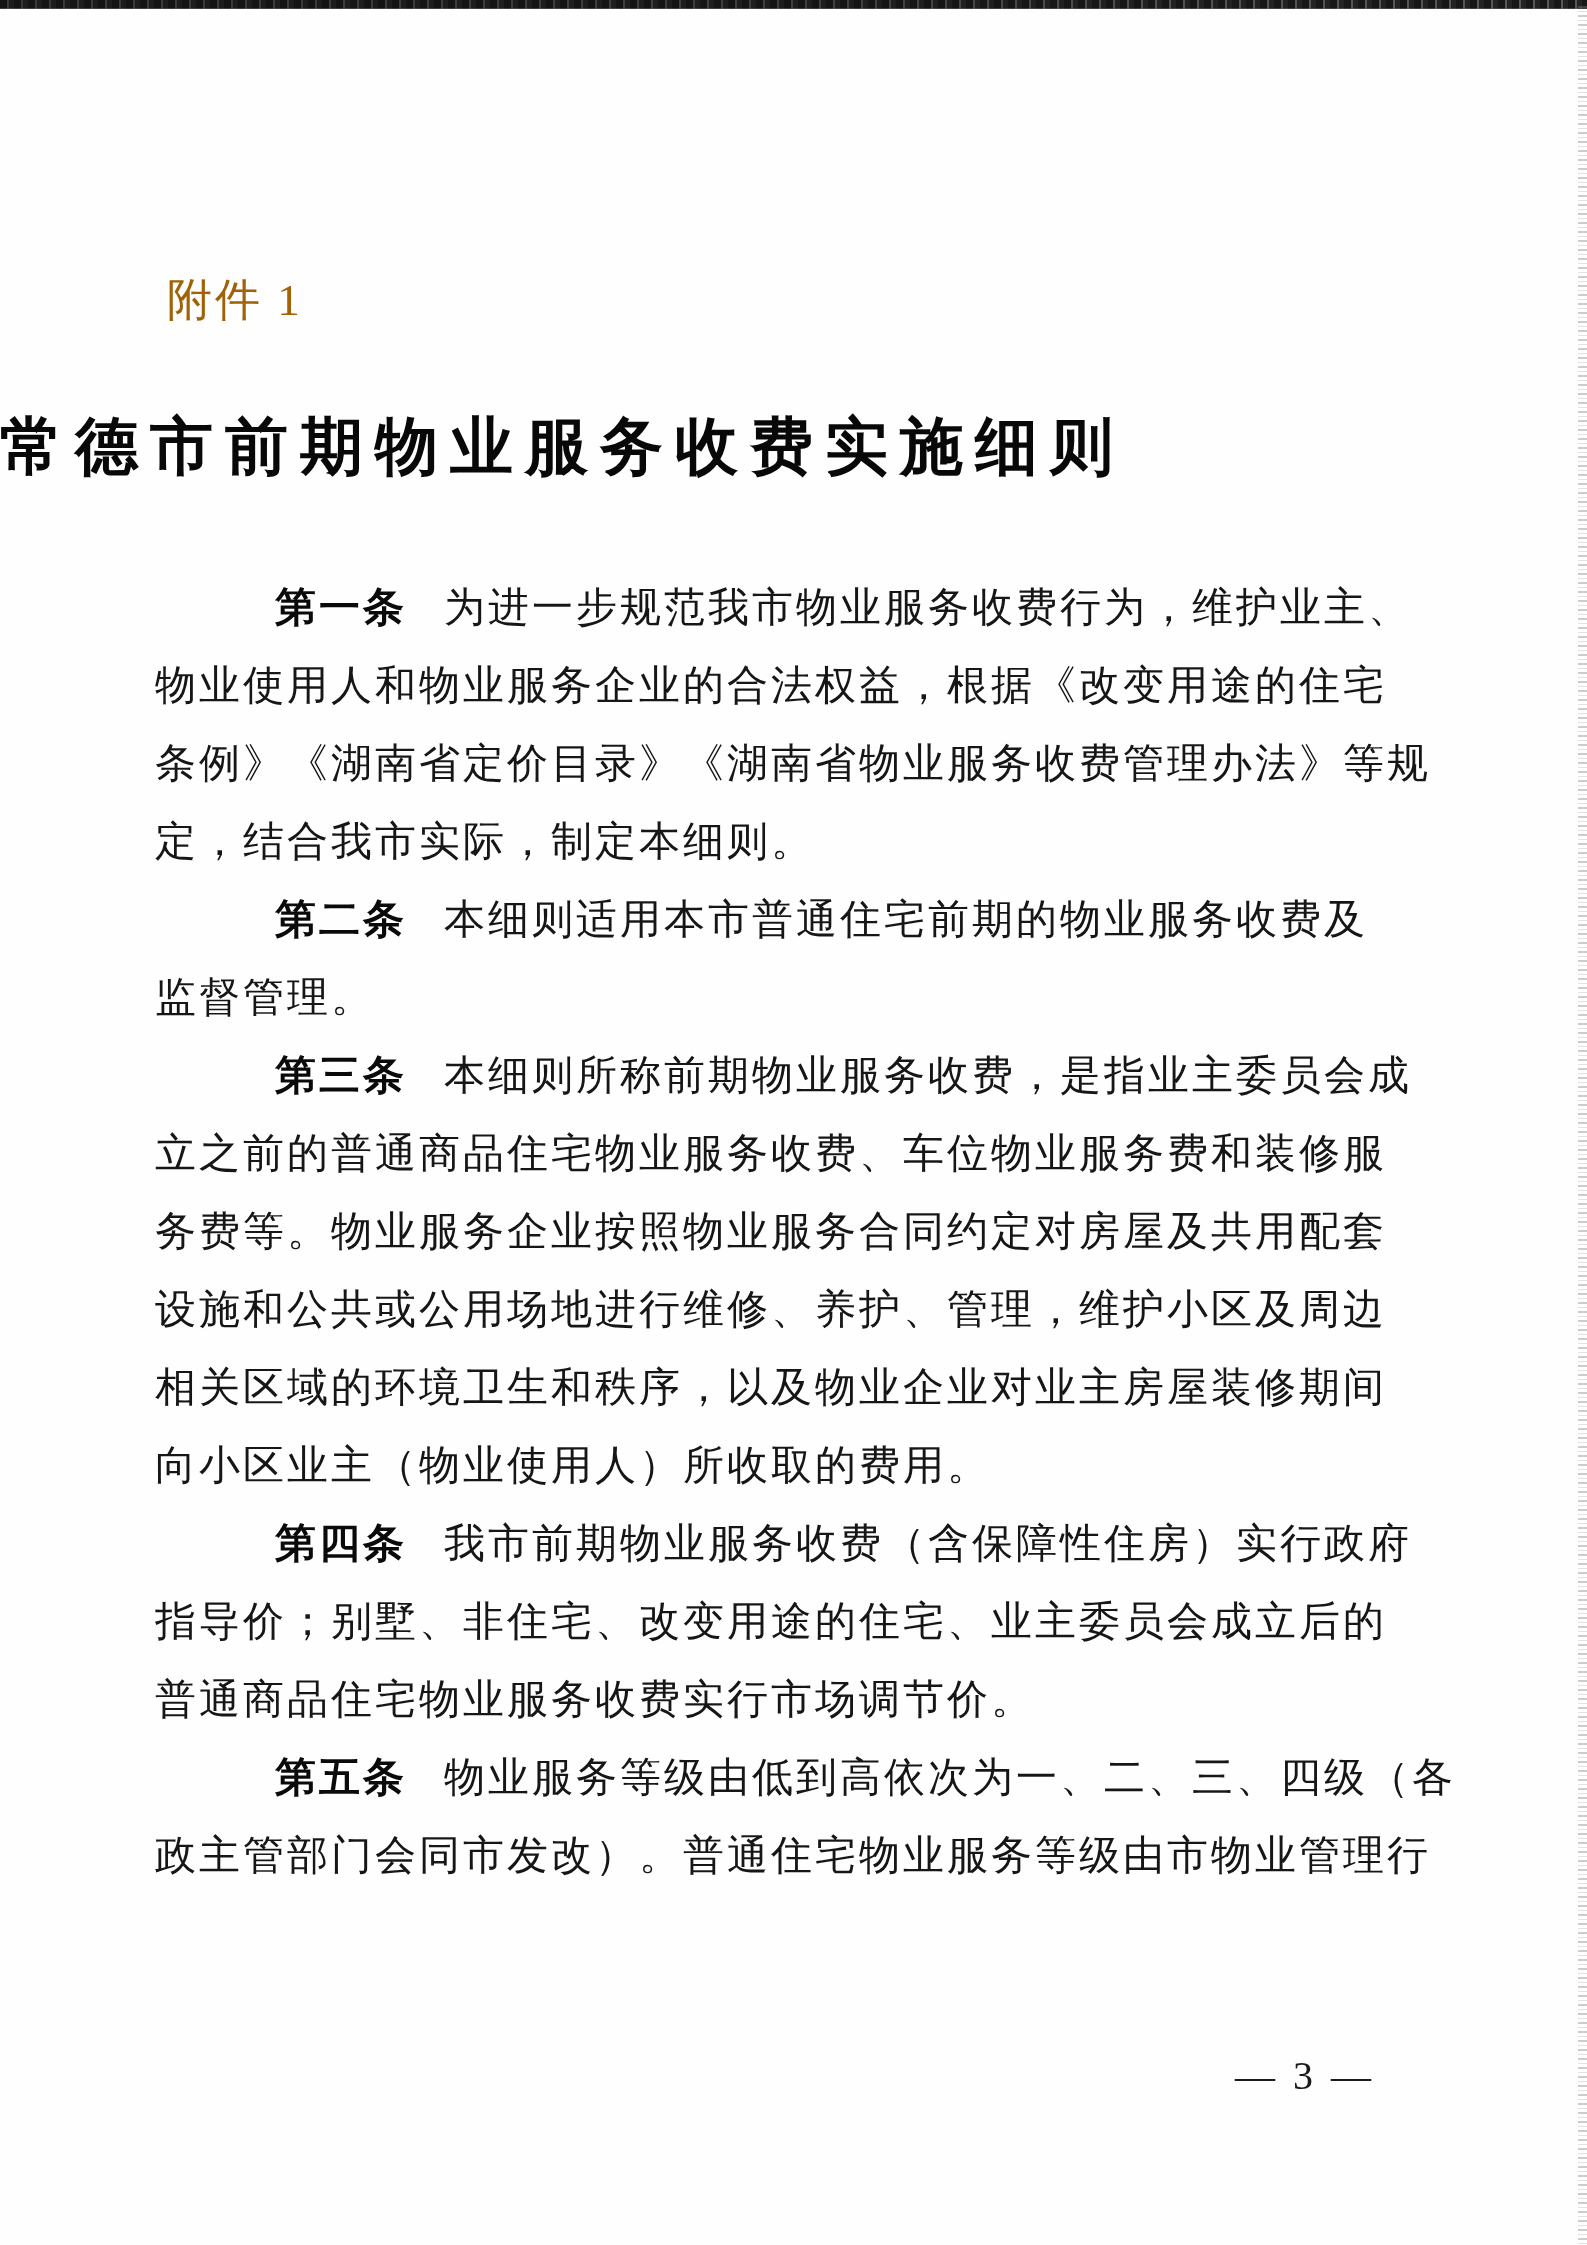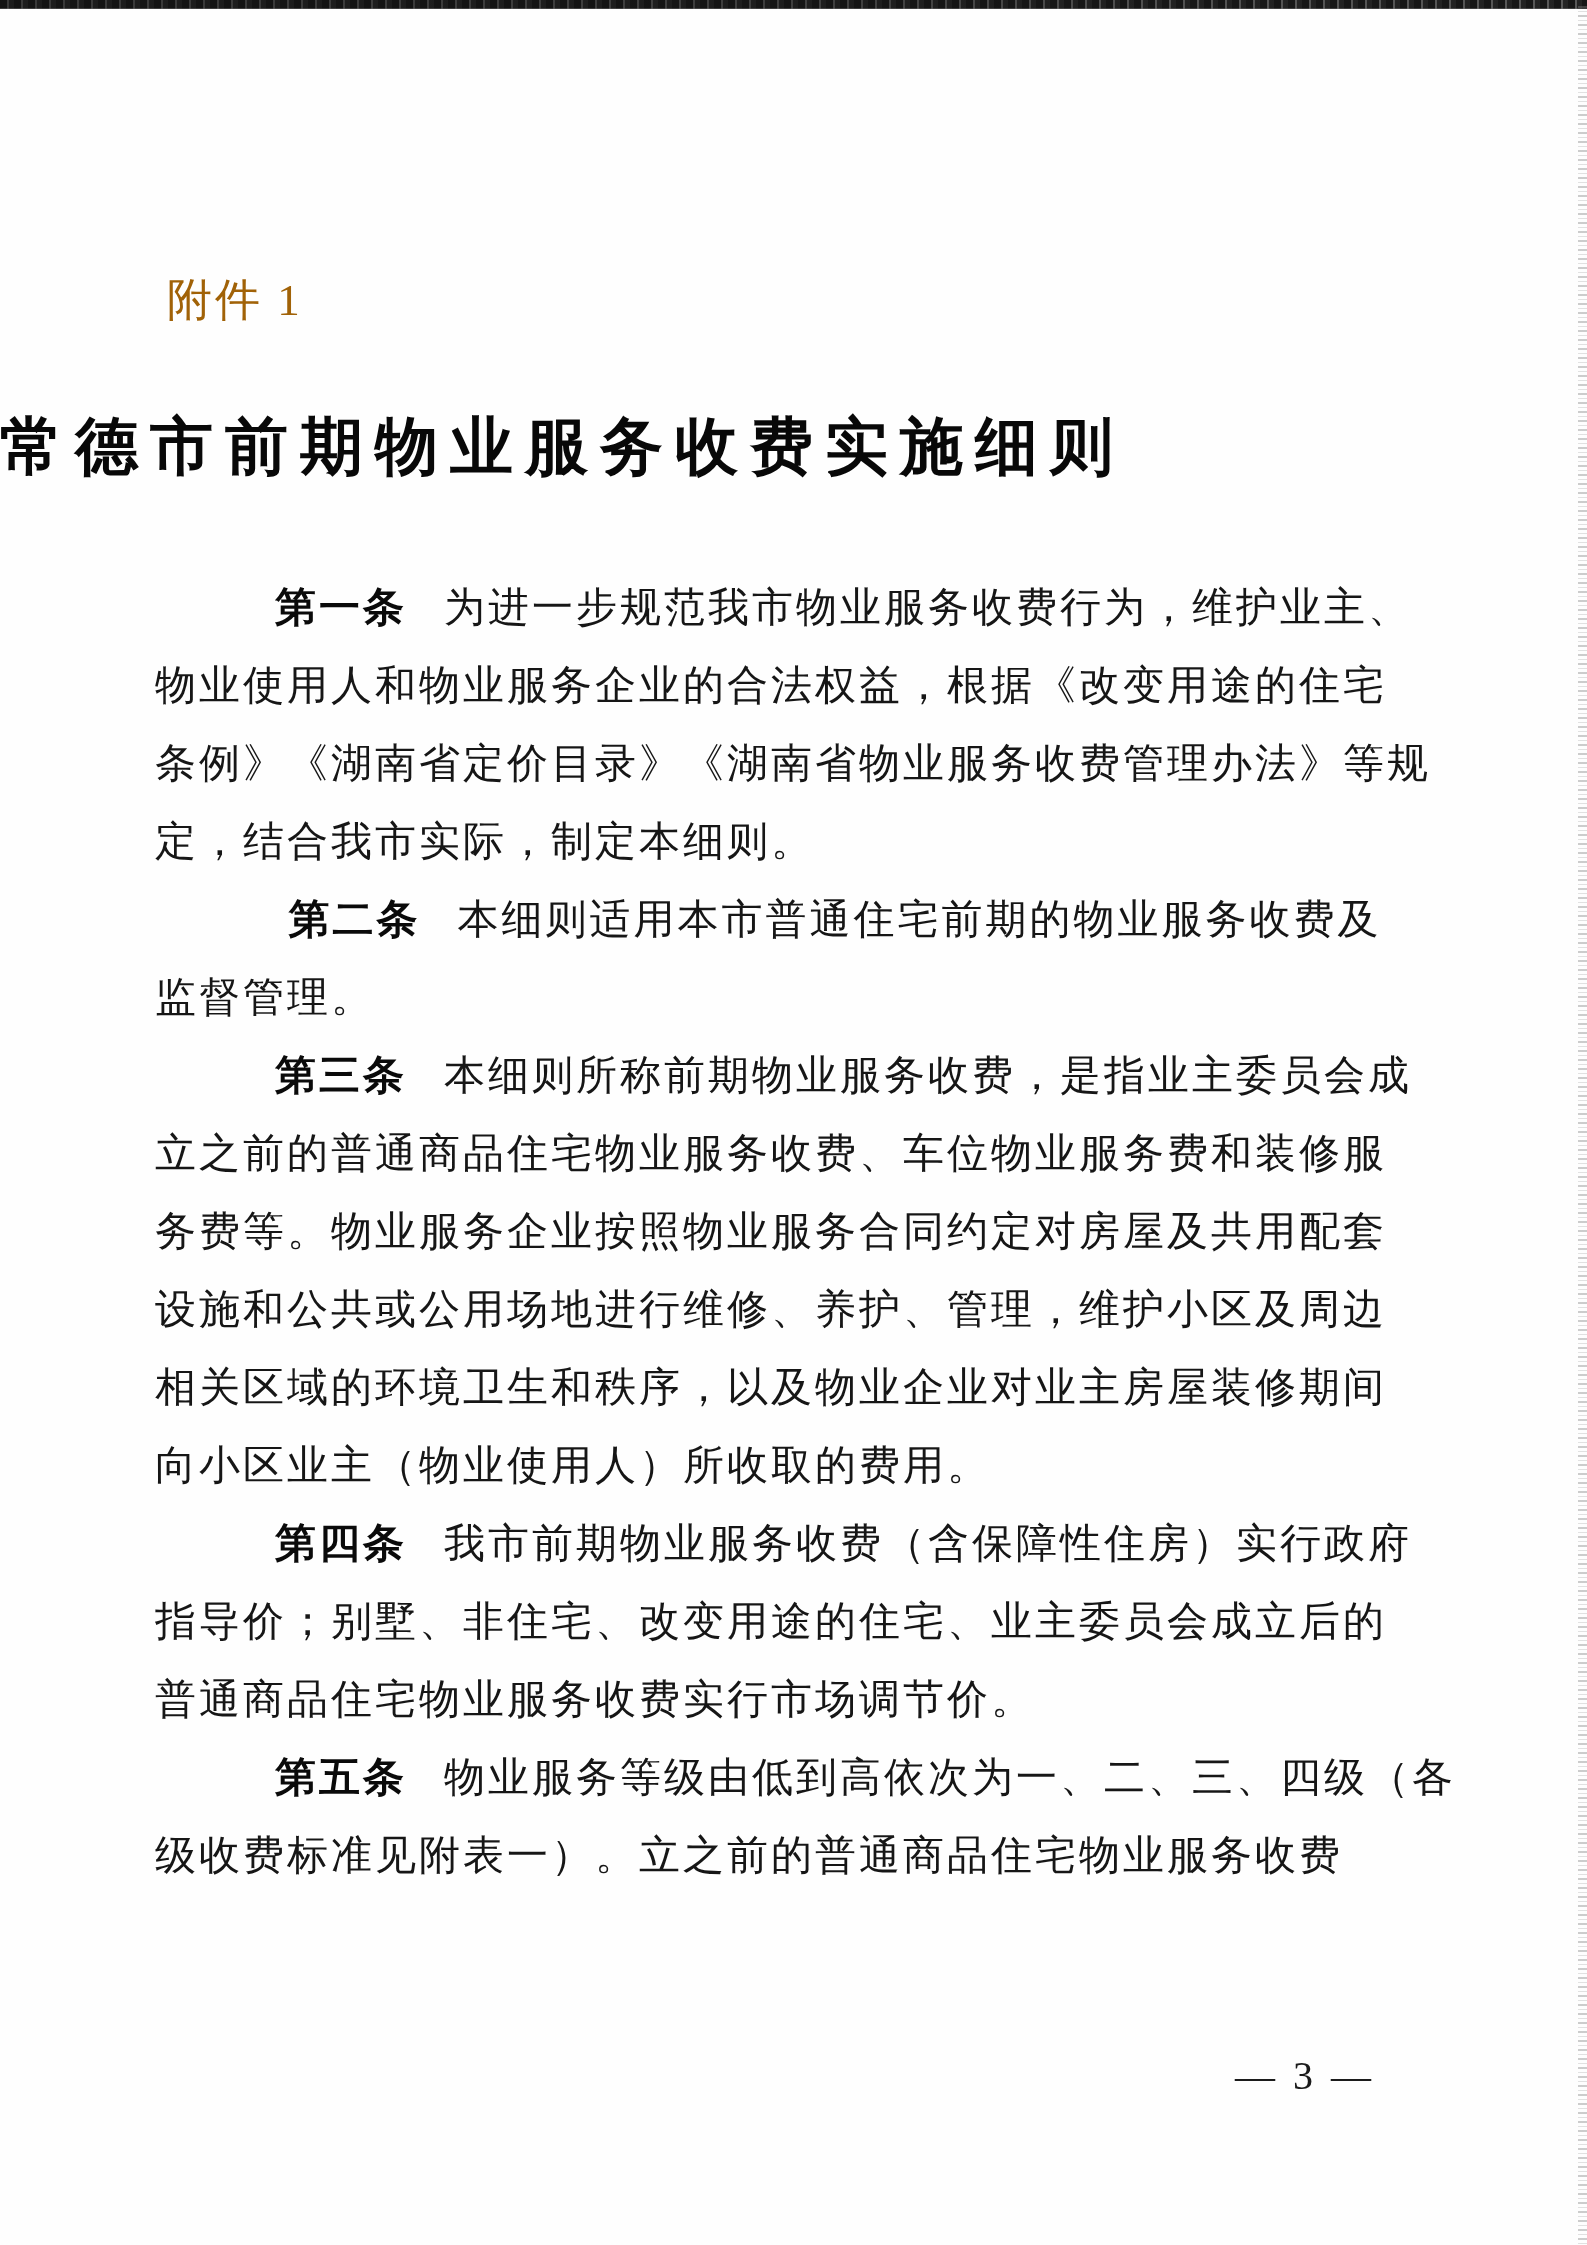--- a/index.html
+++ b/index.html
@@ -53,21 +53,21 @@
   .doc-body {
     position: absolute;
     left: 155px; top: 568px;
     width: 1240px;
     font-size: 41px;
     line-height: 78px;
     letter-spacing: 3px;
     color: #161616;
   }
   .doc-line { white-space: nowrap; height: 78px; }
-  .doc-line.indent { padding-left: 120px; text-align: center; }
+  .doc-line.indent { padding-left: 120px; }
   .lead-term { font-weight: 700; margin-right: 37px; color: #0a0a0a; }
 
   .page-number {
     position: absolute;
     top: 2052px; right: 212px;
     font-size: 40px;
     letter-spacing: 4px;
     white-space: nowrap;
     color: #1b1b1b;
   }
@@ -94,18 +94,18 @@
       <div class="doc-line indent"><span class="lead-term">第三条</span><span>本细则所称前期物业服务收费，是指业主委员会成</span></div>
       <div class="doc-line"><span>立之前的普通商品住宅物业服务收费、车位物业服务费和装修服</span></div>
       <div class="doc-line"><span>务费等。物业服务企业按照物业服务合同约定对房屋及共用配套</span></div>
       <div class="doc-line"><span>设施和公共或公用场地进行维修、养护、管理，维护小区及周边</span></div>
       <div class="doc-line"><span>相关区域的环境卫生和秩序，以及物业企业对业主房屋装修期间</span></div>
       <div class="doc-line"><span>向小区业主（物业使用人）所收取的费用。</span></div>
       <div class="doc-line indent"><span class="lead-term">第四条</span><span>我市前期物业服务收费（含保障性住房）实行政府</span></div>
       <div class="doc-line"><span>指导价；别墅、非住宅、改变用途的住宅、业主委员会成立后的</span></div>
       <div class="doc-line"><span>普通商品住宅物业服务收费实行市场调节价。</span></div>
       <div class="doc-line indent"><span class="lead-term">第五条</span><span>物业服务等级由低到高依次为一、二、三、四级（各</span></div>
-      <div class="doc-line"><span>级收费标准见附表一）。立之前的普通商品住宅物业服务收费</span></div>
+      <div class="doc-line"><span>政主管部门会同市发改）。普通住宅物业服务等级由市物业管理行</span></div>
     </div>
 
   <div class="page-number">— 3 —</div>
 
 </div>
 
 </body></html>

